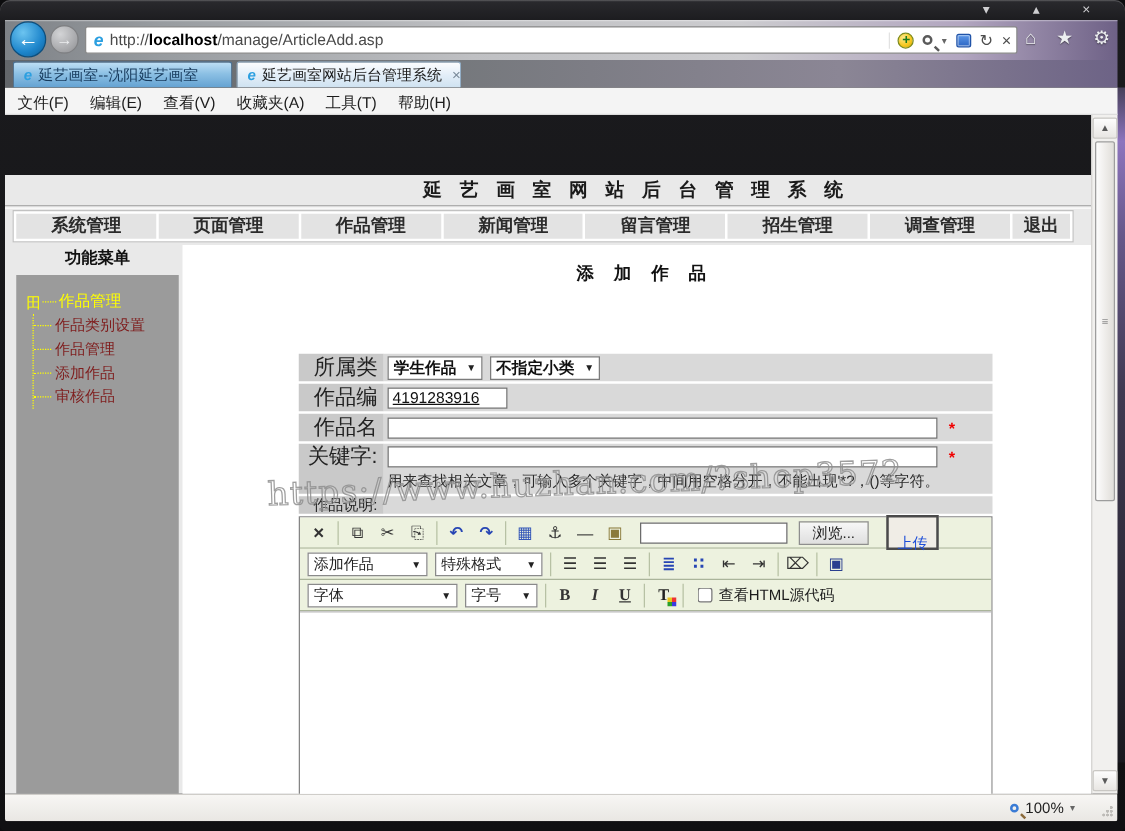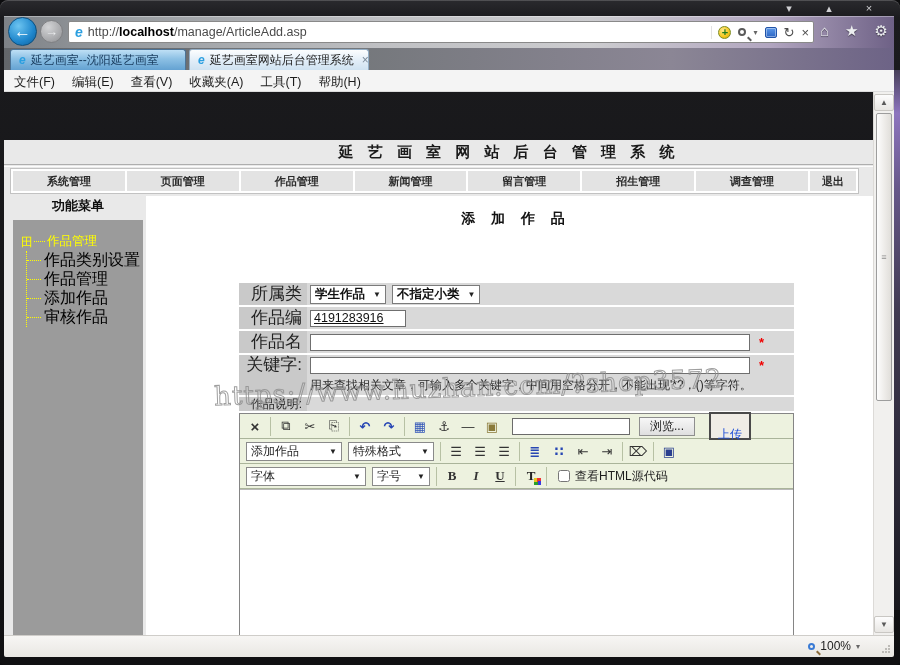--- a/index.html
+++ b/index.html
@@ -64,30 +64,30 @@
   .main{flex:1;display:flex;min-height:0;}
   .page{position:relative;flex:1;background:#e9e9e9;overflow:hidden;margin-top:48px;}
 
   .page-heading{position:absolute;top:3px;left:0;width:1010px;text-align:center;
      font-size:15px;font-weight:bold;color:#1a1a1a;letter-spacing:5px;}
   .heading-rule{position:absolute;top:24px;left:0;width:1010px;height:3px;border-top:1px solid #aeaeae;border-bottom:1px solid #fdfdfd;}
 
   .topnav{position:absolute;top:28px;left:6px;width:849px;height:26px;background:#fff;border:1px solid #c2c2c2;
      display:flex;gap:2px;padding:2px;}
   .topnav .cell{flex:1;background:#e3e3e3;display:flex;align-items:center;justify-content:center;
-     font-size:11px;font-weight:600;color:#2b2b2b;cursor:default;}
+     font-size:14px;font-weight:600;color:#2b2b2b;cursor:default;}
   .topnav .cell.exit{flex:0 0 46px;}
 
   .sidebar-title{position:absolute;top:57px;left:6px;width:136px;text-align:center;font-size:13px;font-weight:600;color:#111;}
   .side-panel{position:absolute;top:80px;left:9px;width:130px;height:461px;background:#9b9b9b;padding:12px 0 0 8px;}
   .tree-root{display:flex;align-items:center;color:#ffff00;font-size:12.5px;height:19px;}
   .t-expand{font-size:12px;line-height:12px;margin-right:1px;}
   .t-dash{width:11px;border-top:1px dotted #ffff00;margin-right:2px;}
   .tree-children{margin-left:5px;border-left:1px dotted #ffff00;}
-  .tree-item{display:flex;align-items:center;height:19px;color:#000000;font-size:16px;cursor:default;}
+  .tree-item{display:flex;align-items:center;height:19px;color:#7f1d1d;font-size:12px;cursor:default;}
   .tree-item .t-dash{width:14px;margin-right:3px;}
 
   .content{position:absolute;top:56px;left:142px;width:727px;height:487px;background:#ffffff;}
   .form-title{position:absolute;top:14px;left:0;width:740px;text-align:center;font-size:14px;font-weight:bold;
      color:#111;letter-spacing:6px;}
 
   .ftable{position:absolute;left:93px;top:87px;width:555px;}
   .frow{display:flex;margin-bottom:2px;}
   .flabel{flex:0 0 68px;background:#c9c9c9;text-align:right;padding-right:5px;font-size:17px;color:#222;}
   .fval{flex:1;background:#d9d9d9;padding-left:3px;display:flex;align-items:center;}

